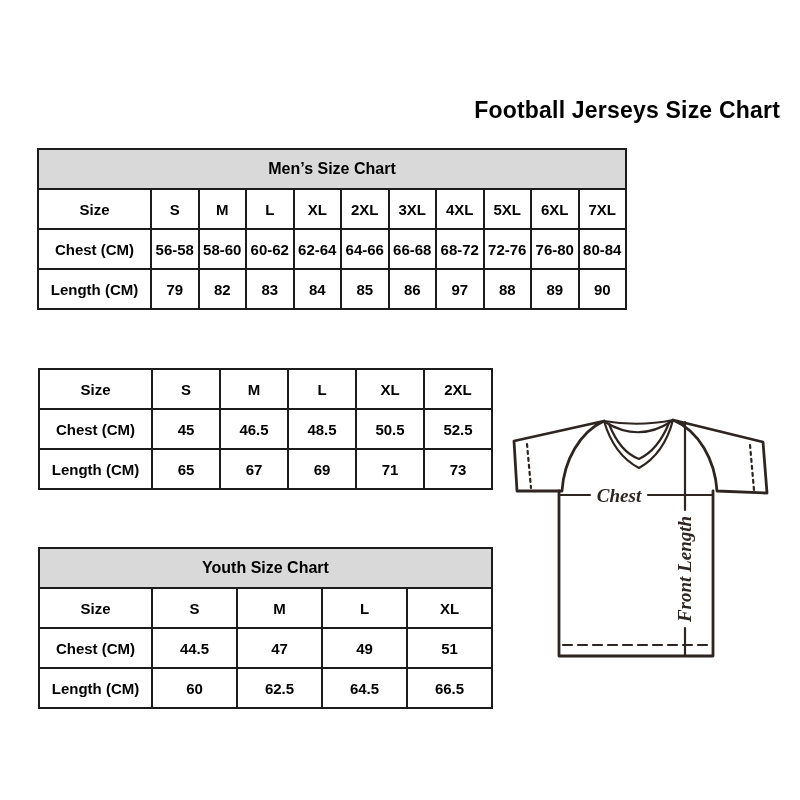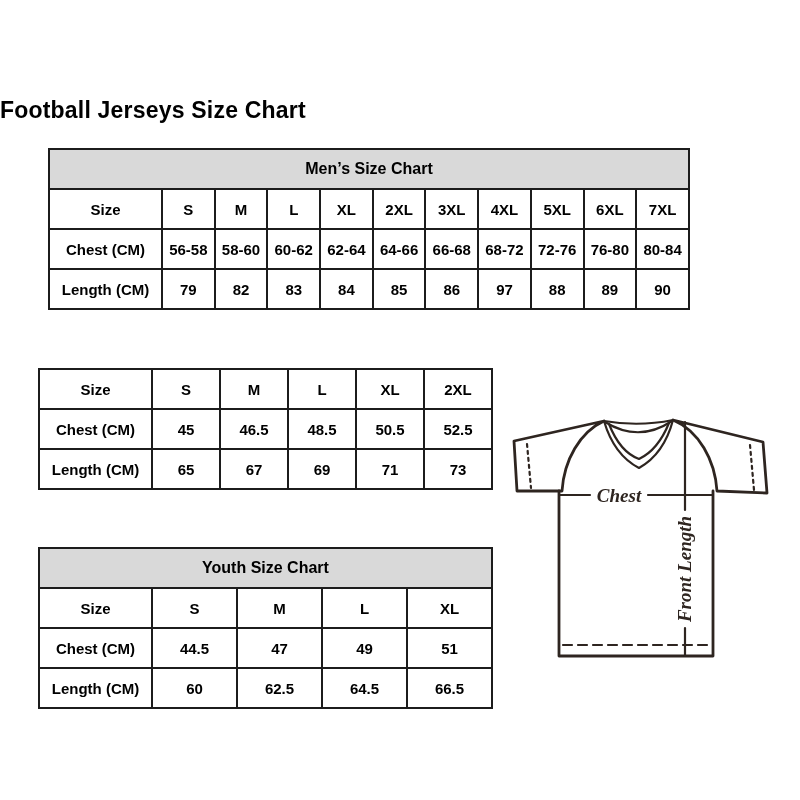--- a/index.html
+++ b/index.html
@@ -6,37 +6,37 @@
     --header-bg:#d9d9d9;
     --border:#1c1c1c;
     --sketch:#2e2520;
   }
   html,body{margin:0;padding:0;background:#ffffff;}
   body{width:800px;height:800px;font-family:"Liberation Sans",sans-serif;color:#000;}
   .page{position:relative;width:800px;height:800px;background:#fff;overflow:hidden;}
 
   .title{
     position:absolute;top:97px;left:0;width:780px;margin:0;
-    text-align:left;font-size:23px;font-weight:700;letter-spacing:.2px;
+    text-align:right;font-size:23px;font-weight:700;letter-spacing:.2px;
   }
 
   table{
     position:absolute;border-collapse:collapse;table-layout:fixed;
     font-weight:700;background:#fff;
   }
   th,td{
     border:2px solid var(--border);
     text-align:center;vertical-align:middle;
     padding:0;height:38px;overflow:hidden;white-space:nowrap;
   }
   th.band{background:var(--header-bg);font-size:16px;font-weight:700;}
   td{font-size:15px;}
   td.lbl{font-size:15px;margin-top:46px;}
 
-  #men-table{left:48px;top:148px;width:642px;}
+  #men-table{left:37px;top:148px;width:590px;}
   #women-table{left:38px;top:368px;width:455px;}
   #youth-table{left:38px;top:547px;width:455px;}
 
   .jersey{position:absolute;left:500px;top:398px;width:280px;height:280px;}
   .sk{fill:none;stroke:var(--sketch);stroke-width:2.8;stroke-linejoin:round;stroke-linecap:round;}
   .sk-thin{fill:none;stroke:var(--sketch);stroke-width:2.2;stroke-linejoin:round;stroke-linecap:round;}
   .measure-text{
     font-family:"Liberation Serif","DejaVu Serif",serif;
     font-style:italic;font-weight:700;font-size:19px;fill:var(--sketch);
   }

